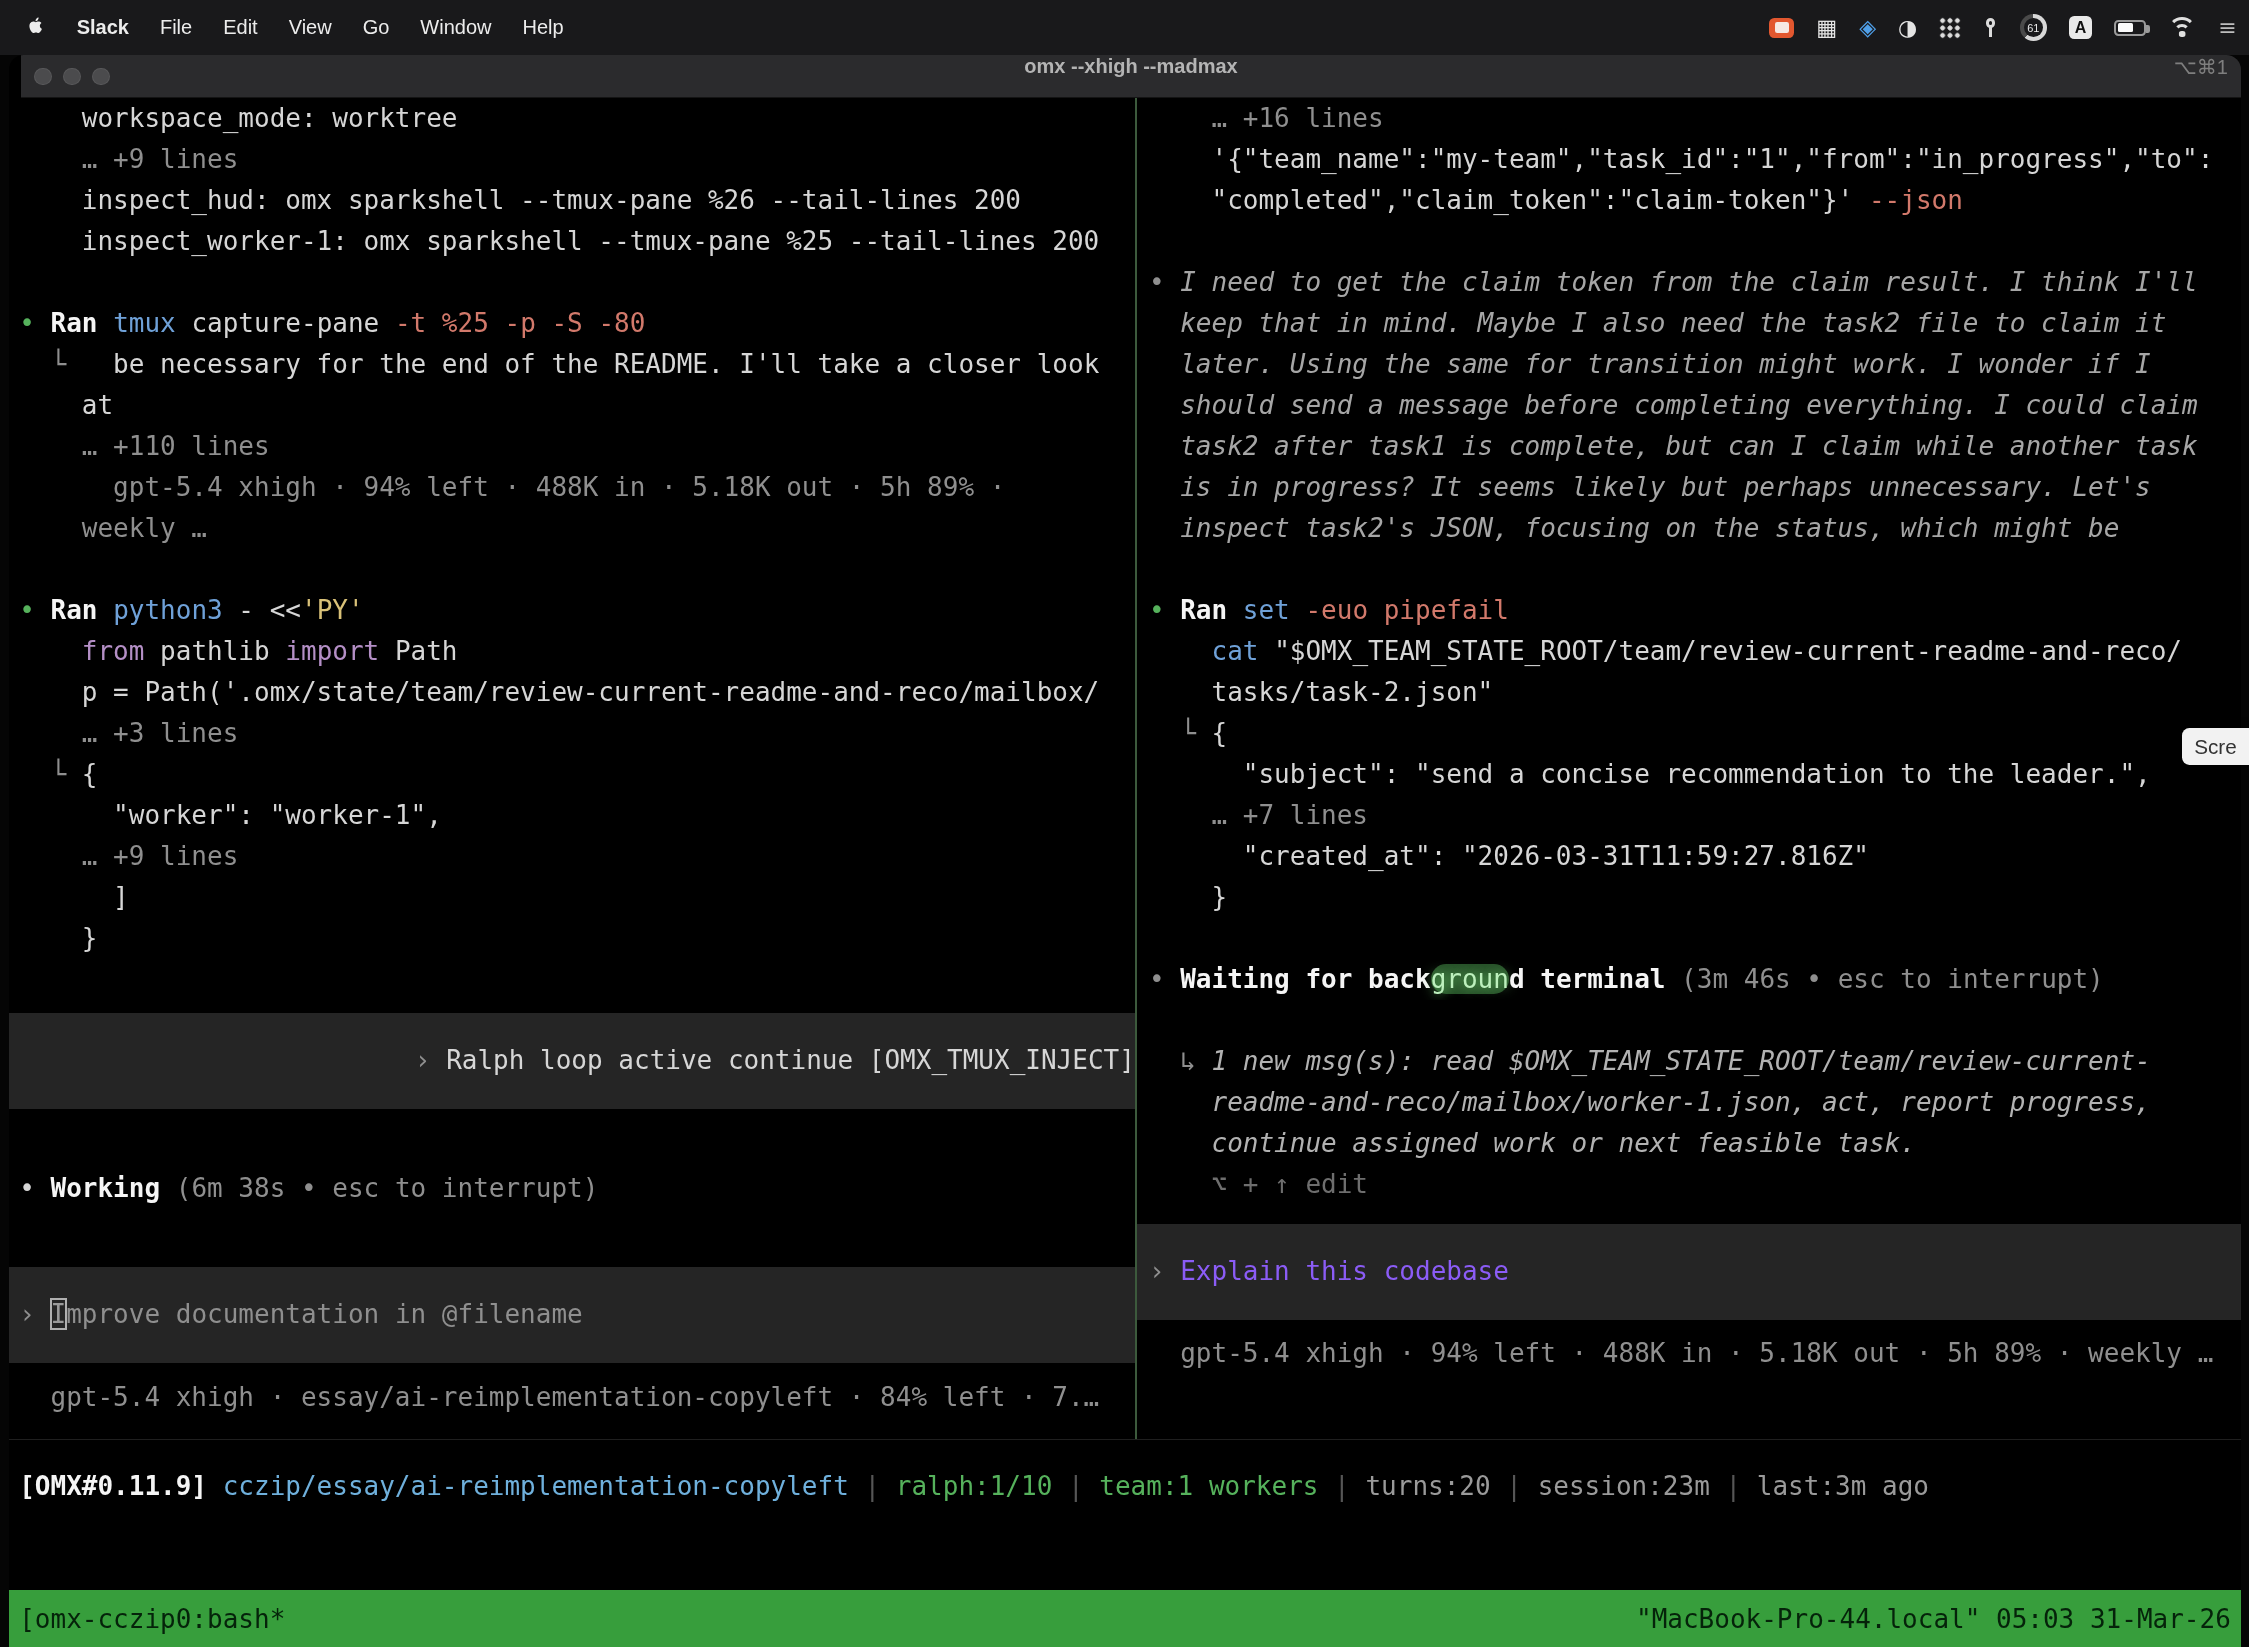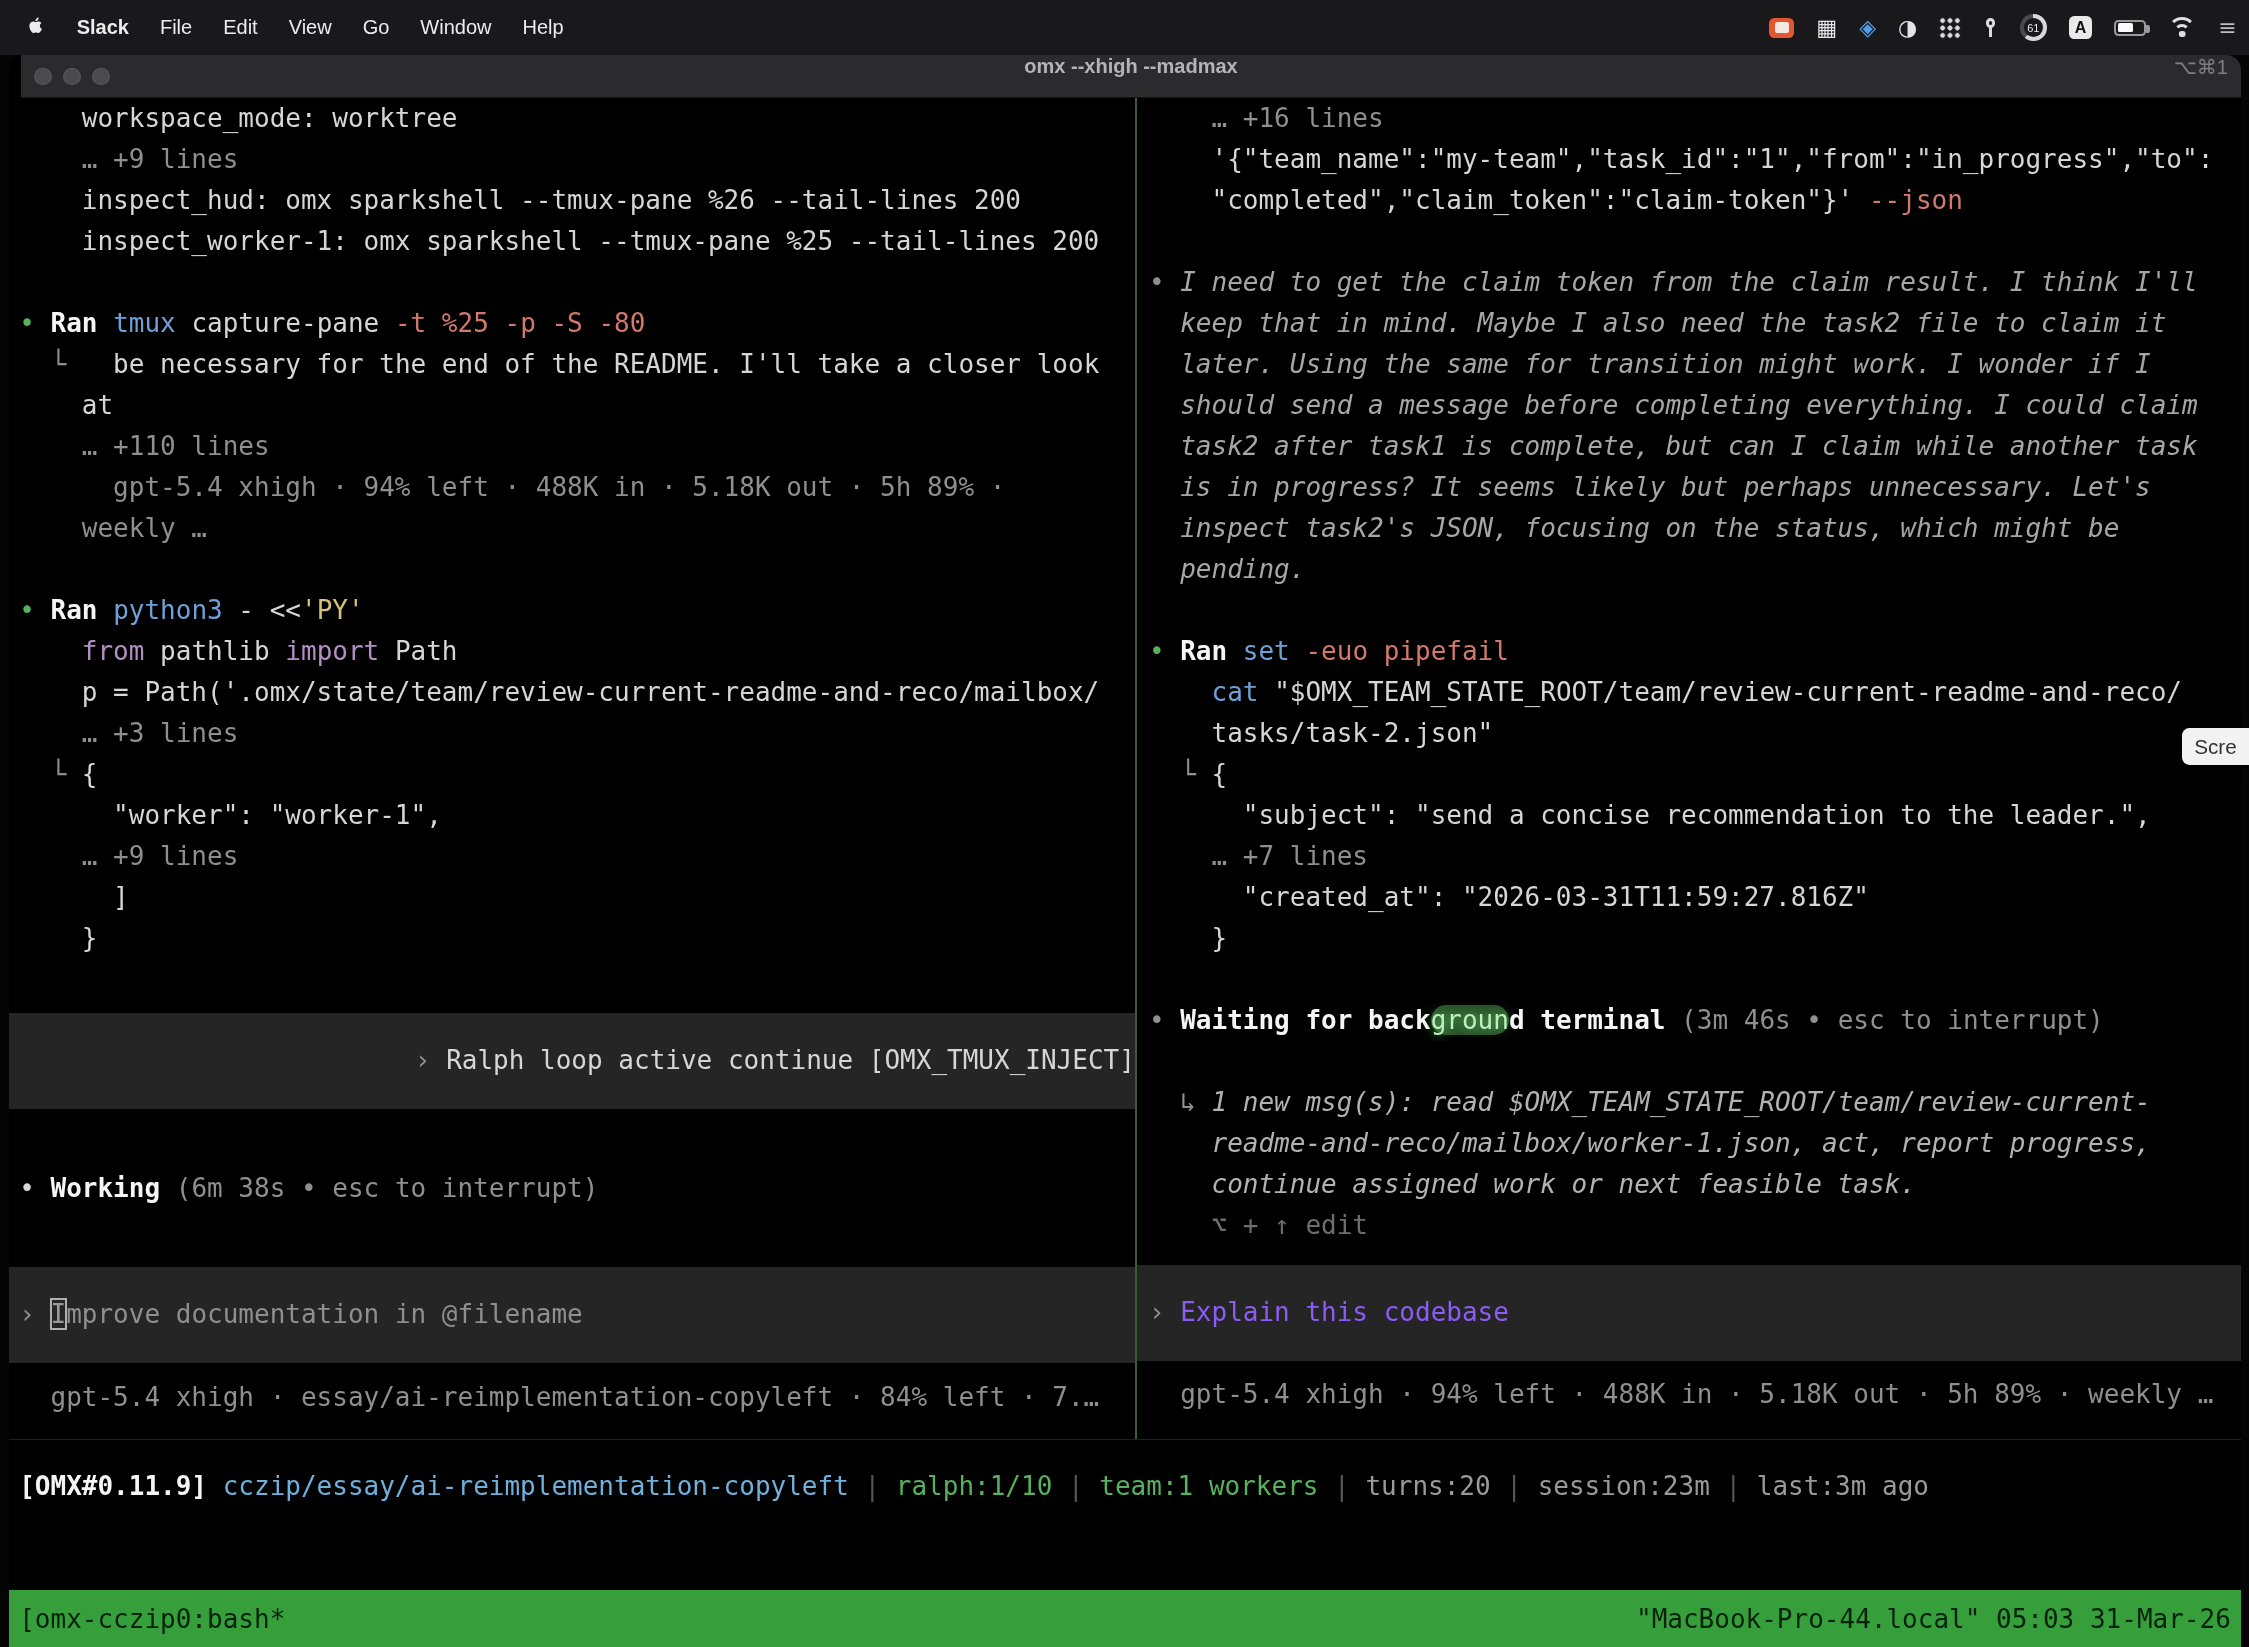--- a/index.html
+++ b/index.html
@@ -194,21 +194,20 @@
           <div class="trow"><span class="s-fg">    '{"team_name":"my-team","task_id":"1","from":"in_progress","to":</span></div>
           <div class="trow"><span class="s-fg">    "completed","claim_token":"claim-token"}' </span><span class="s-red">--json</span></div>
           <div class="trow"></div>
           <div class="trow"><span class="s-dim">• </span><span class="s-think">I need to get the claim token from the claim result. I think I'll</span></div>
           <div class="trow"><span class="s-think">  keep that in mind. Maybe I also need the task2 file to claim it</span></div>
           <div class="trow"><span class="s-think">  later. Using the same for transition might work. I wonder if I</span></div>
           <div class="trow"><span class="s-think">  should send a message before completing everything. I could claim</span></div>
           <div class="trow"><span class="s-think">  task2 after task1 is complete, but can I claim while another task</span></div>
           <div class="trow"><span class="s-think">  is in progress? It seems likely but perhaps unnecessary. Let's</span></div>
           <div class="trow"><span class="s-think">  inspect task2's JSON, focusing on the status, which might be</span></div>
-          <div class="trow"><span class="s-think">  pending.</span></div>
           <div class="trow"></div>
           <div class="trow"><span class="s-green">• </span><span class="s-bold">Ran </span><span class="s-blue">set </span><span class="s-red">-euo pipefail</span></div>
           <div class="trow"><span class="s-fg">    </span><span class="s-blue">cat </span><span class="s-fg">"$OMX_TEAM_STATE_ROOT/team/review-current-readme-and-reco/</span></div>
           <div class="trow"><span class="s-fg">    tasks/task-2.json"</span></div>
           <div class="trow"><span class="s-dim">  └ </span><span class="s-fg">{</span></div>
           <div class="trow"><span class="s-fg">      "subject": "send a concise recommendation to the leader.",</span></div>
           <div class="trow"><span class="s-dim">    … +7 lines</span></div>
           <div class="trow"><span class="s-fg">      "created_at": "2026-03-31T11:59:27.816Z"</span></div>
           <div class="trow"><span class="s-fg">    }</span></div>
           <div class="trow"></div>

